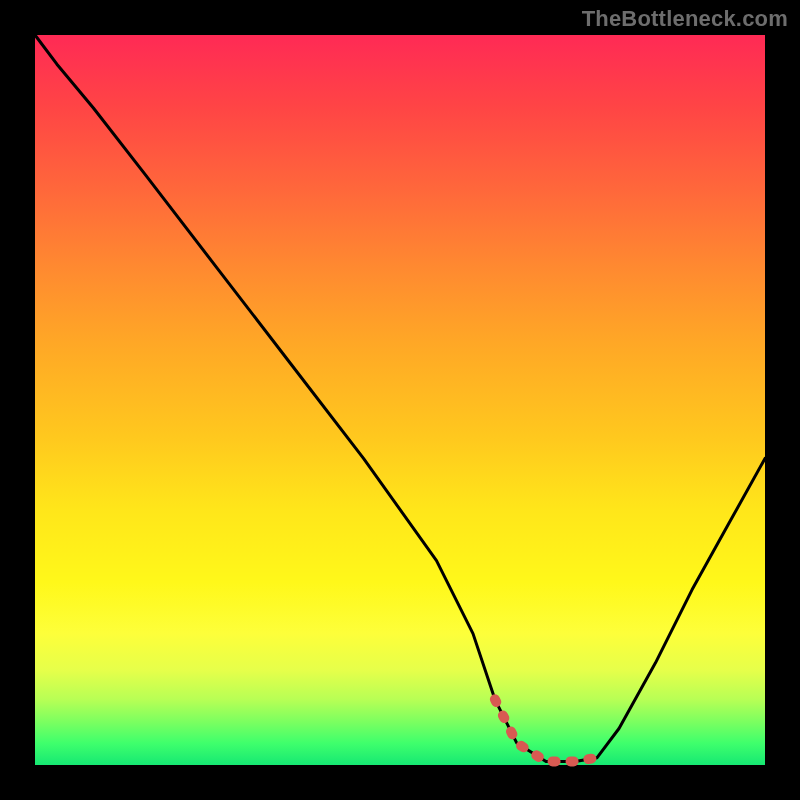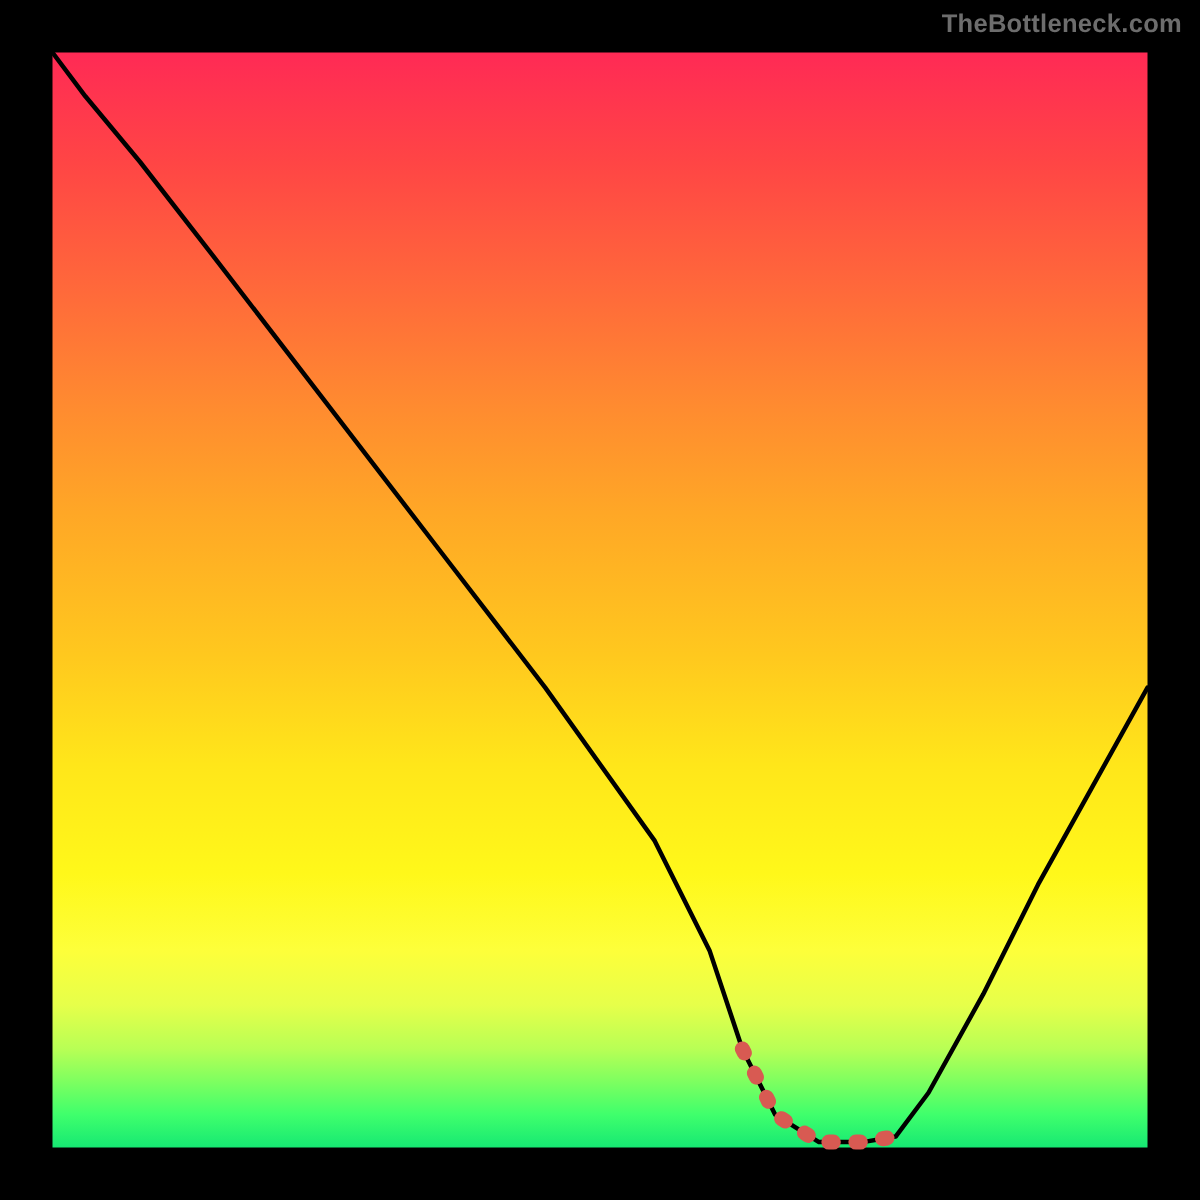--- a/index.html
+++ b/index.html
@@ -32,21 +32,21 @@
       #7dff60 94%,
       #3fff6c 97%,
       #16e873 100%
     );
   }
   .watermark {
     position: absolute;
     top: 6px;
     right: 12px;
     font-family: Arial, Helvetica, sans-serif;
-    font-size: 17px;
+    font-size: 22px;
     font-weight: 600;
     color: #6d6d6d;
     letter-spacing: 0.2px;
     user-select: none;
   }
   svg.curve {
     position: absolute;
     left: 0;
     top: 0;
     width: 730px;

